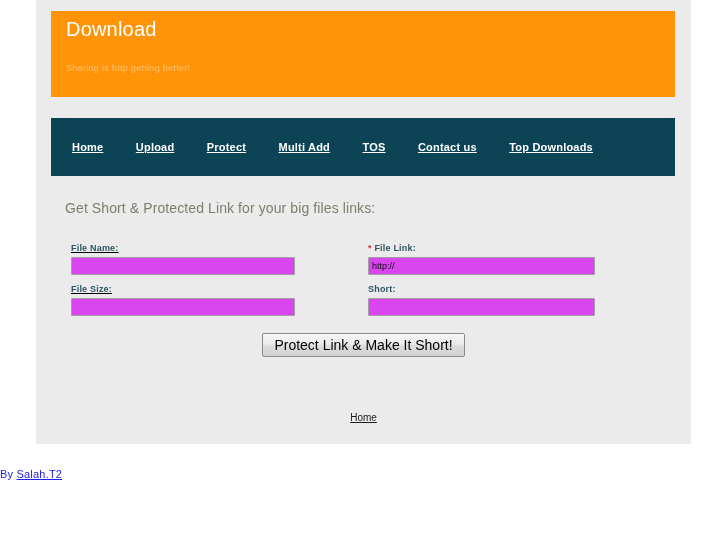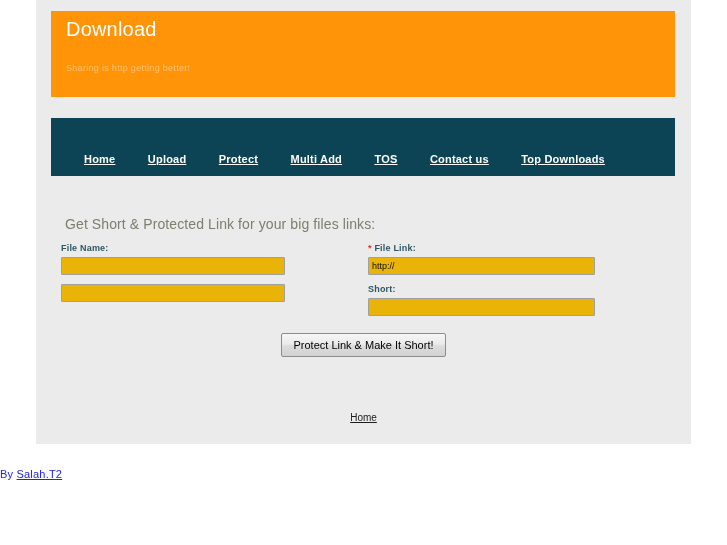--- a/index.html
+++ b/index.html
@@ -55,21 +55,21 @@
     left: 15px;
     top: 118px;
     width: 624px;
     height: 58px;
     background: #0c4455;
   }
   .nav-list {
     position: absolute;
     left: 17px;
     top: 15px;
-    margin: 16px;
+    margin: 4px;
     padding: 0;
     list-style: none;
     display: block;
     white-space: nowrap;
     text-align: center;
   }
   .nav-item {
     display: inline-block;
     margin-right: 28px;
   }
@@ -82,34 +82,34 @@
     cursor: pointer;
   }
   .section-heading {
     position: absolute;
     left: 29px;
     top: 200px;
     font-size: 14px;
     font-weight: 400;
     color: #7a7f6e;
     letter-spacing: 0.1px;
-    margin-top: 16px;
   }
   .form-area {
     position: absolute;
     left: 0;
     top: 243px;
     width: 655px;
     height: 130px;
   }
   .col-left {
     position: absolute;
-    left: 25px;
+    left: 35px;
     top: 0;
     width: 260px;
+    text-decoration: underline;
   }
   .col-right {
     position: absolute;
     left: 332px;
     top: 0;
     width: 260px;
   }
   .field-label {
     display: block;
     font-size: 9px;
@@ -121,21 +121,21 @@
   }
   .req-star {
     color: #d0342c;
     font-weight: bold;
   }
   .text-input {
     display: block;
     box-sizing: border-box;
     width: 224px;
     height: 18px;
-    background: #eab308;
+    background: #d946ef;
     border: 1px solid #a0a0a0;
     border-radius: 1px;
     font-family: "Liberation Sans", sans-serif;
     font-size: 9px;
     color: #111111;
     padding: 0 3px;
     margin: 0 0 9px 0;
     outline: none;
   }
   .text-input.wide {
@@ -150,21 +150,21 @@
   }
   .submit-button {
     display: inline-block;
     box-sizing: border-box;
     height: 24px;
     padding: 0 11px;
     background: linear-gradient(to bottom, #f6f6f6 0%, #ebebeb 45%, #dcdcdc 55%, #d2d2d2 100%);
     border: 1px solid #8c8c8c;
     border-radius: 2px;
     font-family: "Liberation Sans", sans-serif;
-    font-size: 11px;
+    font-size: 14px;
     color: #000000;
     line-height: 22px;
     cursor: pointer;
   }
   .bottom-link-row {
     position: absolute;
     left: 0;
     top: 407px;
     width: 655px;
     text-align: center;
@@ -213,20 +213,21 @@
     </ul>
   </div>
 
   <div class="section-heading">Get Short &amp; Protected Link for your big files links:</div>
 
   <div class="form-area">
 
     <div class="col-left">
       <label class="field-label">File Name:</label>
       <input class="text-input" type="text" value="" style="">
+      <label class="field-label">File Size:</label>
       <input class="text-input" type="text" value="" style="">
     </div>
 
     <div class="col-right">
       <label class="field-label"><span class="req-star">*</span> <span>File Link:</span></label>
       <input class="text-input wide" type="text" value="http://" style="">
       <label class="field-label">Short:</label>
       <input class="text-input wide" type="text" value="" style="">
     </div>
 

